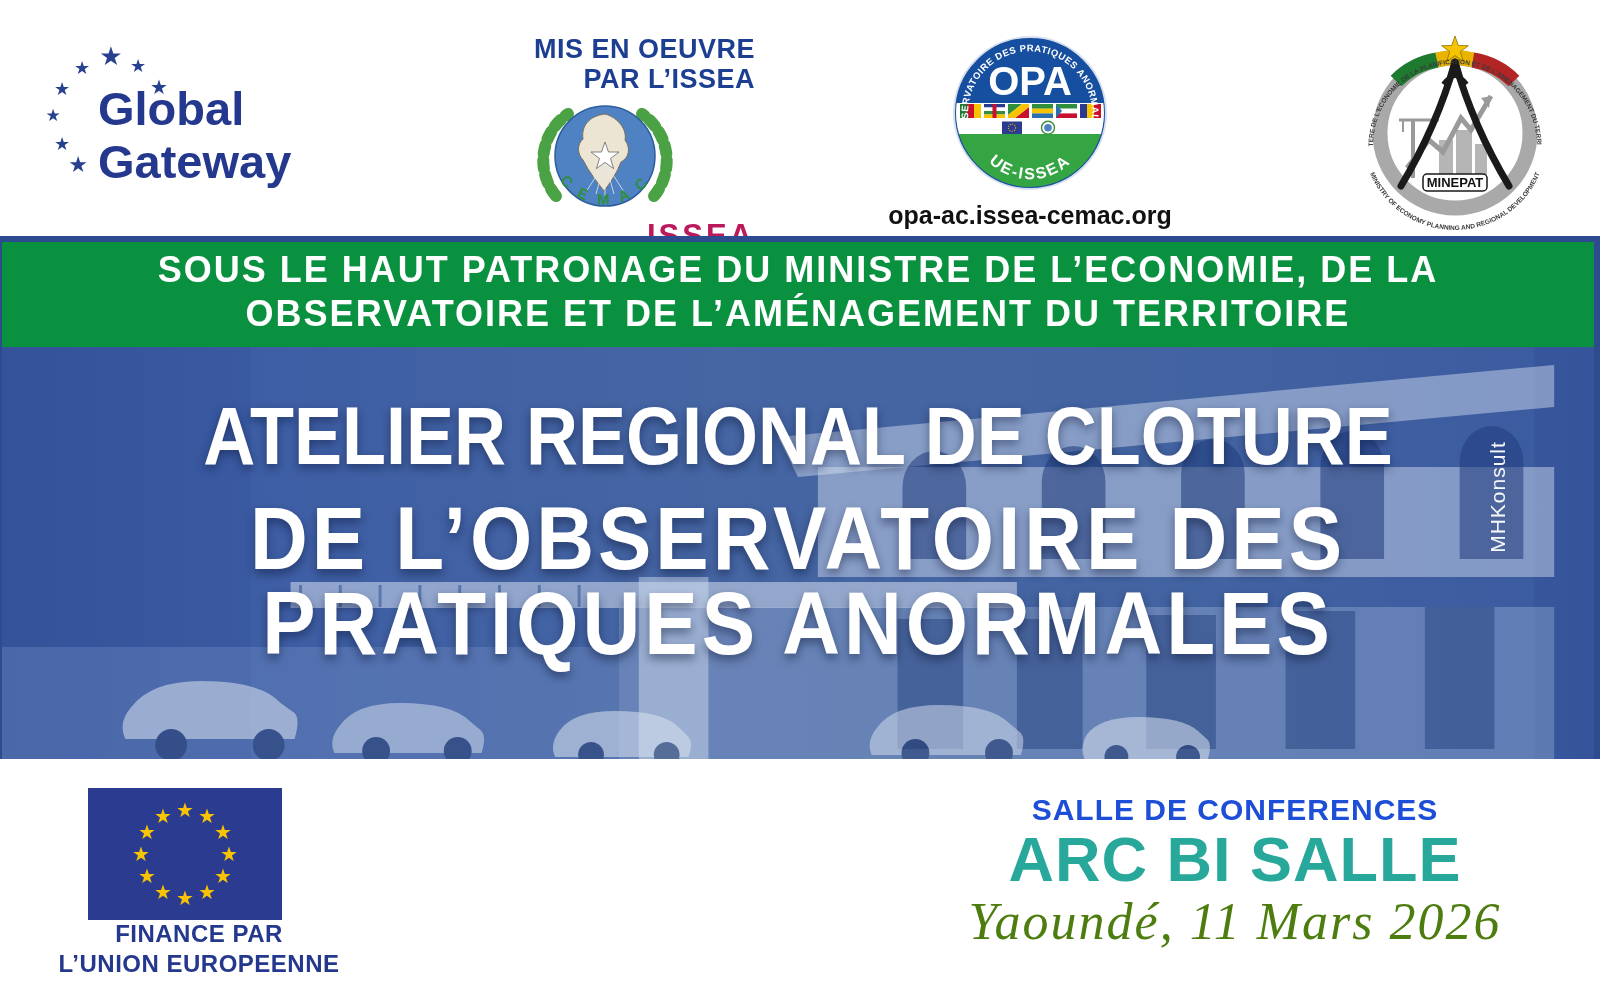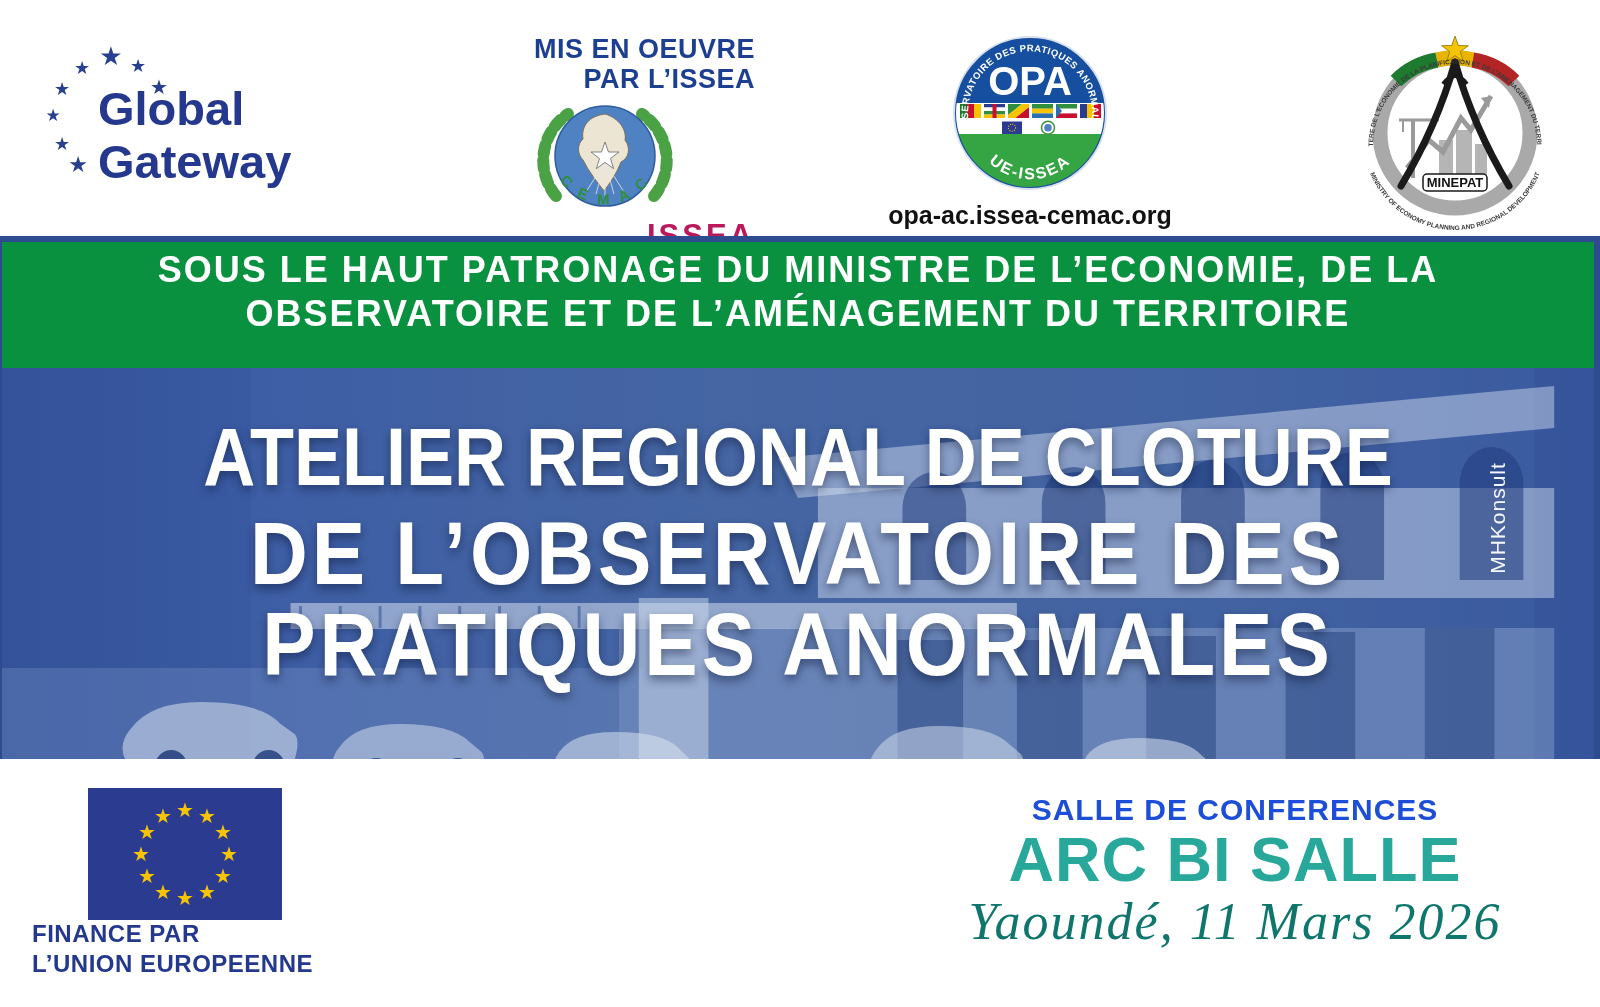--- a/index.html
+++ b/index.html
@@ -30,49 +30,49 @@
   
   .minepat-block { position:absolute; left:1355px; top:28px; width:200px; height:205px; }
 
   svg text { font-family:"Liberation Sans", sans-serif; }
 
   
   .band { position:absolute; left:0; top:236px; width:1600px;
           border-top:6px solid #2e4b8f; border-right:6px solid #2e4b8f;
           border-left:2px solid #2e4b8f; border-bottom:3px solid #2e4b8f; }
 
-  .green-banner { width:100%; height:126px; background:#0a9140; text-align:center; padding-top:6px; }
+  .green-banner { width:100%; height:105px; background:#0a9140; text-align:center; padding-top:6px; }
   .green-banner .line { color:#ffffff; font-weight:bold; font-size:36px; line-height:44px; letter-spacing:2px; }
 
   .hero { position:relative; width:100%; height:416px;
           background:linear-gradient(90deg,#33529a 0%, #3a5aa2 18%, #44649f 45%, #40609d 75%, #35549b 100%);
           overflow:hidden; }
   .hero-bg { position:absolute; left:0; top:0; width:100%; height:100%; }
   .hero-title { position:absolute; left:0; width:100%; text-align:center; color:#ffffff; font-weight:bold; white-space:nowrap; text-shadow:0 4px 9px rgba(8,18,48,.45); }
   .hero-line1 { top:48px;  font-size:72px; }
-  .hero-line2 { top:140px; font-size:80px; letter-spacing:4px; }
+  .hero-line2 { top:146px; font-size:80px; letter-spacing:4px; }
   .hero-line3 { top:231px; font-size:80px; letter-spacing:4px; }
   .hero-title .stretch { display:inline-block; transform:scaleY(1.12); transform-origin:center; }
   .watermark { position:absolute; left:1436px; top:138px; width:120px; text-align:center;
                color:#ffffff; font-size:21px; font-weight:normal; letter-spacing:1px;
                transform:rotate(-90deg); transform-origin:center; opacity:.95; }
 
   
   .footer { position:absolute; left:0; top:759px; width:1600px; height:248px; background:#ffffff; }
 
   .eu-flag { position:absolute; left:88px; top:29px; width:194px; height:132px; background:#2b3b8f; }
   .eu-star { position:absolute; color:#f8c301; font-size:20px; transform:translate(-50%,-50%); line-height:1; }
   .eu-star::before { content:"★"; }
-  .finance { position:absolute; left:32px; top:160px; width:300px; text-align:left;
+  .finance { position:absolute; left:49px; top:160px; width:300px; text-align:center;
              color:#24388d; font-weight:bold; font-size:24px; line-height:30px; letter-spacing:.5px; }
 
   .venue { position:absolute; left:960px; top:34px; width:550px; text-align:center; }
   .venue-line1 { color:#1d4ed8; font-weight:bold; font-size:30px; letter-spacing:1px; }
   .venue-line2 { color:#28a79b; font-weight:bold; font-size:63px; letter-spacing:1px; line-height:64px; }
-  .venue-date  { color:#0f766e; font-family:"Liberation Serif", serif; font-style:italic; font-size:52px; line-height:62px; letter-spacing:2px; }
+  .venue-date  { color:#4d7c0f; font-family:"Liberation Serif", serif; font-style:italic; font-size:52px; line-height:62px; letter-spacing:2px; }
 </style>
 </head>
 <body>
 
 <div class="poster">
 
   <div class="header">
 
     <div class="gg">
       <span class="gg-star" style="left:44px;top:28px;font-size:18px;"></span>

